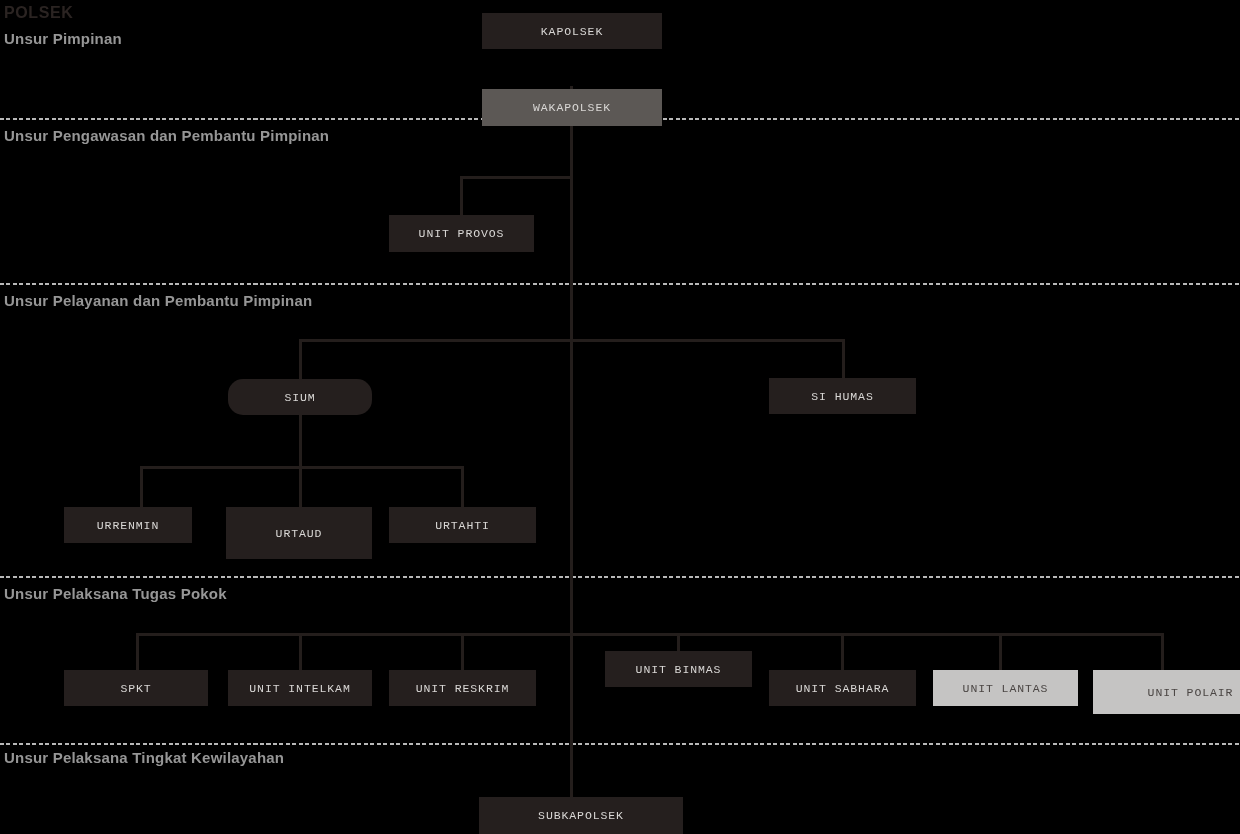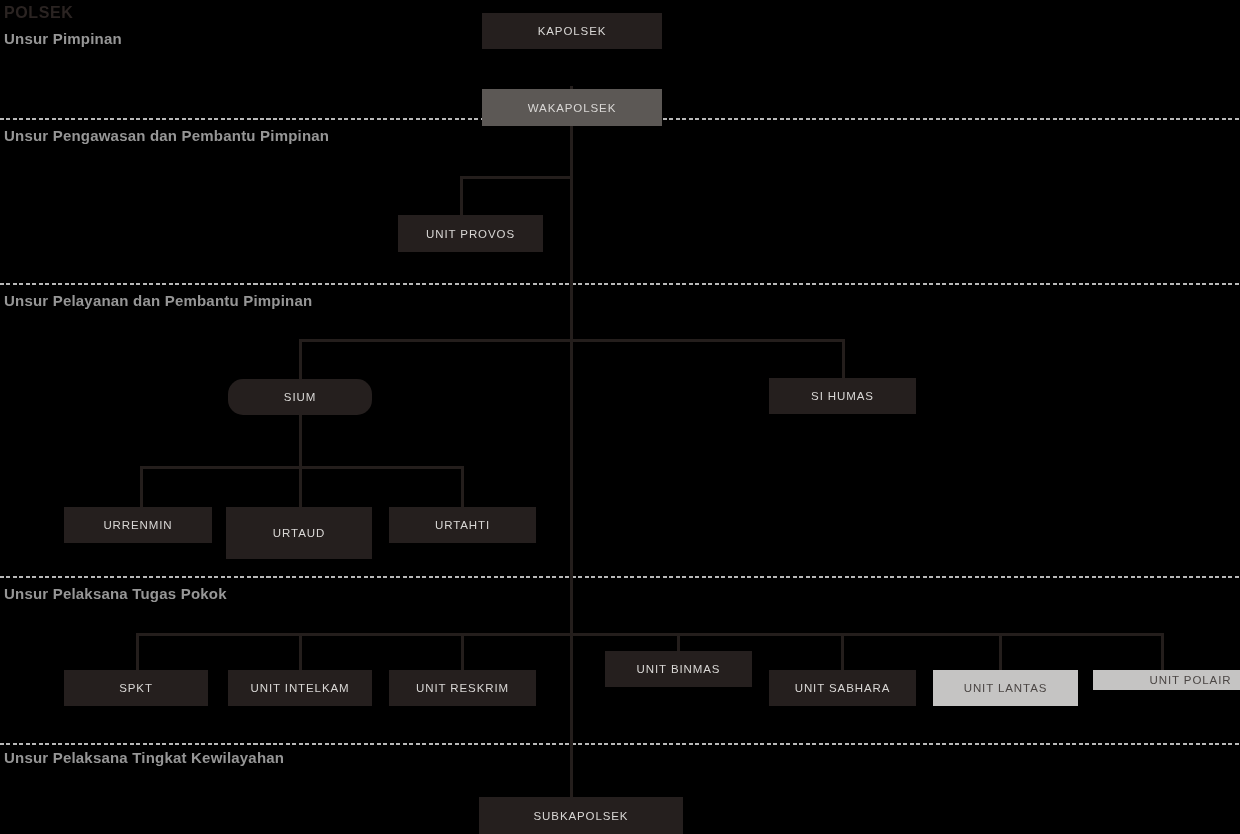--- a/index.html
+++ b/index.html
@@ -46,20 +46,21 @@
   }
   .node {
     position: absolute;
     display: flex;
     align-items: center;
     justify-content: center;
     font-size: 11.5px;
     letter-spacing: 0.9px;
     text-align: center;
     box-sizing: border-box;
+    font-family: Liberation Mono, monospace;
   }
   .node.dark {
     background: var(--box_dark, #251f1e);
     color: var(--box_text_light, #d9d7d5);
   }
   .node.gray {
     background: var(--box_gray, #5c5855);
     color: var(--box_text_light, #d9d7d5);
     margin-top: 40px;
   }
@@ -105,31 +106,31 @@
   <div class="line" style="left:299px;  top:633px; width:3px; height:37px;"></div>
   <div class="line" style="left:461px;  top:633px; width:3px; height:37px;"></div>
   <div class="line" style="left:677px;  top:633px; width:3px; height:37px;"></div>
   <div class="line" style="left:841px;  top:633px; width:3px; height:37px;"></div>
   <div class="line" style="left:999px;  top:633px; width:3px; height:37px;"></div>
   <div class="line" style="left:1161px; top:633px; width:3px; height:37px;"></div>
 
   <div class="node dark" style="left:482px; top:13px; width:180px; height:36px;">KAPOLSEK</div>
   <div class="node gray" style="left:482px; top:49px; width:180px; height:37px;">WAKAPOLSEK</div>
 
-  <div class="node dark" style="left:398px; top:215px; width:145px; height:37px;">UNIT PROVOS</div>
+  <div class="node dark" style="left:389px; top:215px; width:145px; height:37px;">UNIT PROVOS</div>
 
   <div class="node dark" style="left:228px; top:379px; width:144px; height:36px;border-radius:15px;">SIUM</div>
   <div class="node dark" style="left:769px; top:378px; width:147px; height:36px;">SI HUMAS</div>
-  <div class="node dark" style="left:64px;  top:507px; width:148px; height:36px;">URRENMIN</div>
+  <div class="node dark" style="left:64px;  top:507px; width:128px; height:36px;">URRENMIN</div>
   <div class="node dark" style="left:226px; top:507px; width:146px; height:52px;">URTAUD</div>
   <div class="node dark" style="left:389px; top:507px; width:147px; height:36px;">URTAHTI</div>
 
   <div class="node dark" style="left:64px;   top:670px; width:144px; height:36px;">SPKT</div>
   <div class="node dark" style="left:228px;  top:670px; width:144px; height:36px;">UNIT INTELKAM</div>
   <div class="node dark" style="left:389px;  top:670px; width:147px; height:36px;">UNIT RESKRIM</div>
   <div class="node dark" style="left:605px;  top:651px; width:147px; height:36px;">UNIT BINMAS</div>
   <div class="node dark" style="left:769px;  top:670px; width:147px; height:36px;">UNIT SABHARA</div>
   <div class="node light" style="left:933px;  top:670px; width:145px; height:36px;">UNIT LANTAS</div>
-  <div class="node light" style="left:1093px; top:670px; width:147px; height:20px;padding-left:48px;">UNIT POLAIR</div>
+  <div class="node light" style="left:1093px; top:670px; width:147px; height:44px;padding-left:48px;">UNIT POLAIR</div>
 
   <div class="node dark" style="left:479px; top:797px; width:204px; height:37px;">SUBKAPOLSEK</div>
 
 </div>
 
 </body></html>

